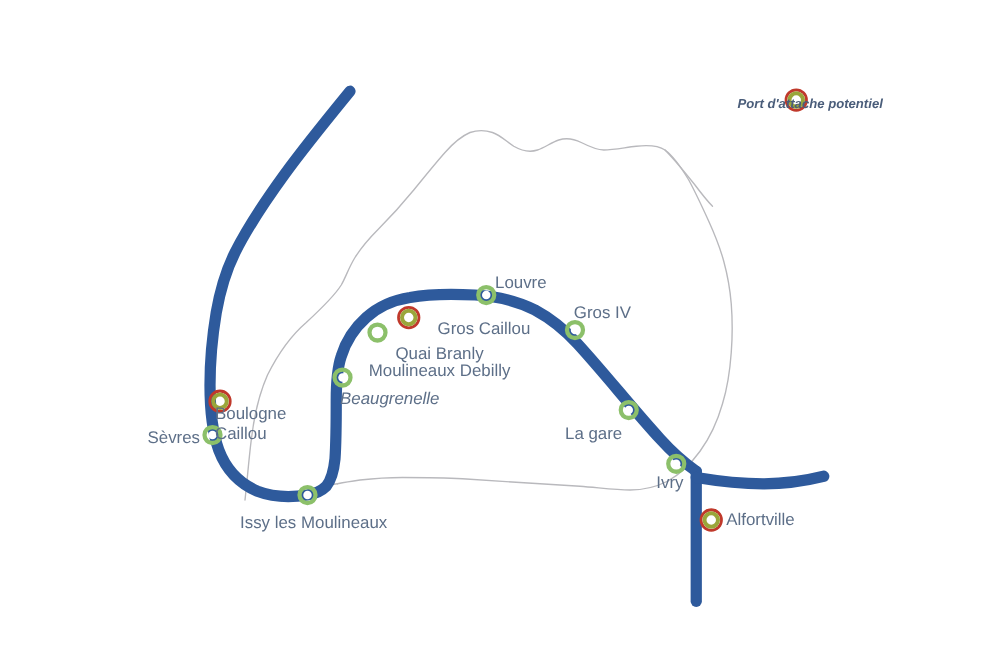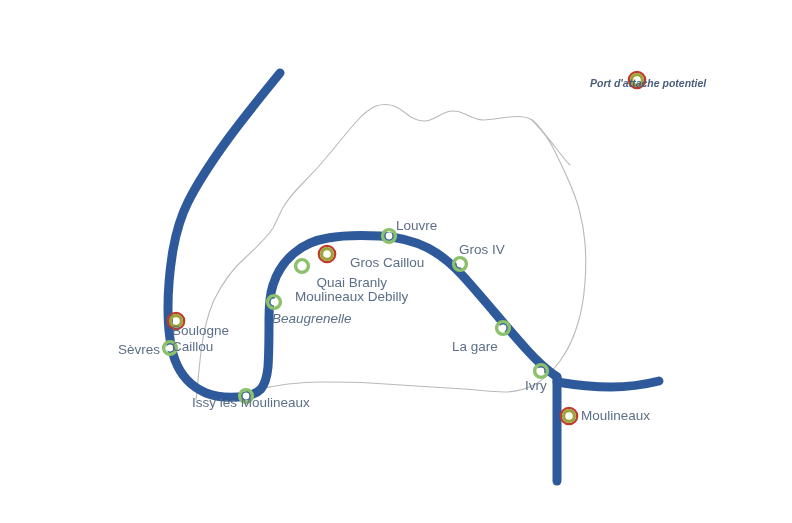--- a/index.html
+++ b/index.html
@@ -148,21 +148,21 @@
   </svg>
 
   <div id="label-layer">
       <div class="label" style="left: 118px; top: 343px; text-align: right;">
         <div>Sèvres</div>
       </div>
       <div class="label two-line" style="left: 172px; top: 282px; margin-top: 41px;">
         <div>Boulogne</div>
         <div>Caillou</div>
       </div>
-      <div class="label" style="left: 192px; top: 396px;">
+      <div class="label" style="left: 192px; top: 411px;">
         <div>Issy les Moulineaux</div>
       </div>
       <div class="label" style="left: 272px; top: 312px; font-style: italic;">
         <div>Beaugrenelle</div>
       </div>
       <div class="label" style="left: 295px; top: 276px; text-align: center;">
         <div>Quai Branly</div>
         <div class="sub">Moulineaux Debilly</div>
       </div>
       <div class="label" style="left: 338px; top: 256px; margin-left: 12px;">
@@ -174,18 +174,18 @@
       <div class="label" style="left: 459px; top: 243px;">
         <div>Gros IV</div>
       </div>
       <div class="label" style="left: 452px; top: 340px;">
         <div>La gare</div>
       </div>
       <div class="label" style="left: 525px; top: 379px;">
         <div>Ivry</div>
       </div>
       <div class="label" style="left: 581px; top: 409px;">
-        <div>Moulineaux</div>
+        <div>Alfortville</div>
       </div>
       <div class="label legend" style="left: 590px; top: 78px;">Port d'attache potentiel</div>
     </div>
 
 </div>
 
 </body></html>

